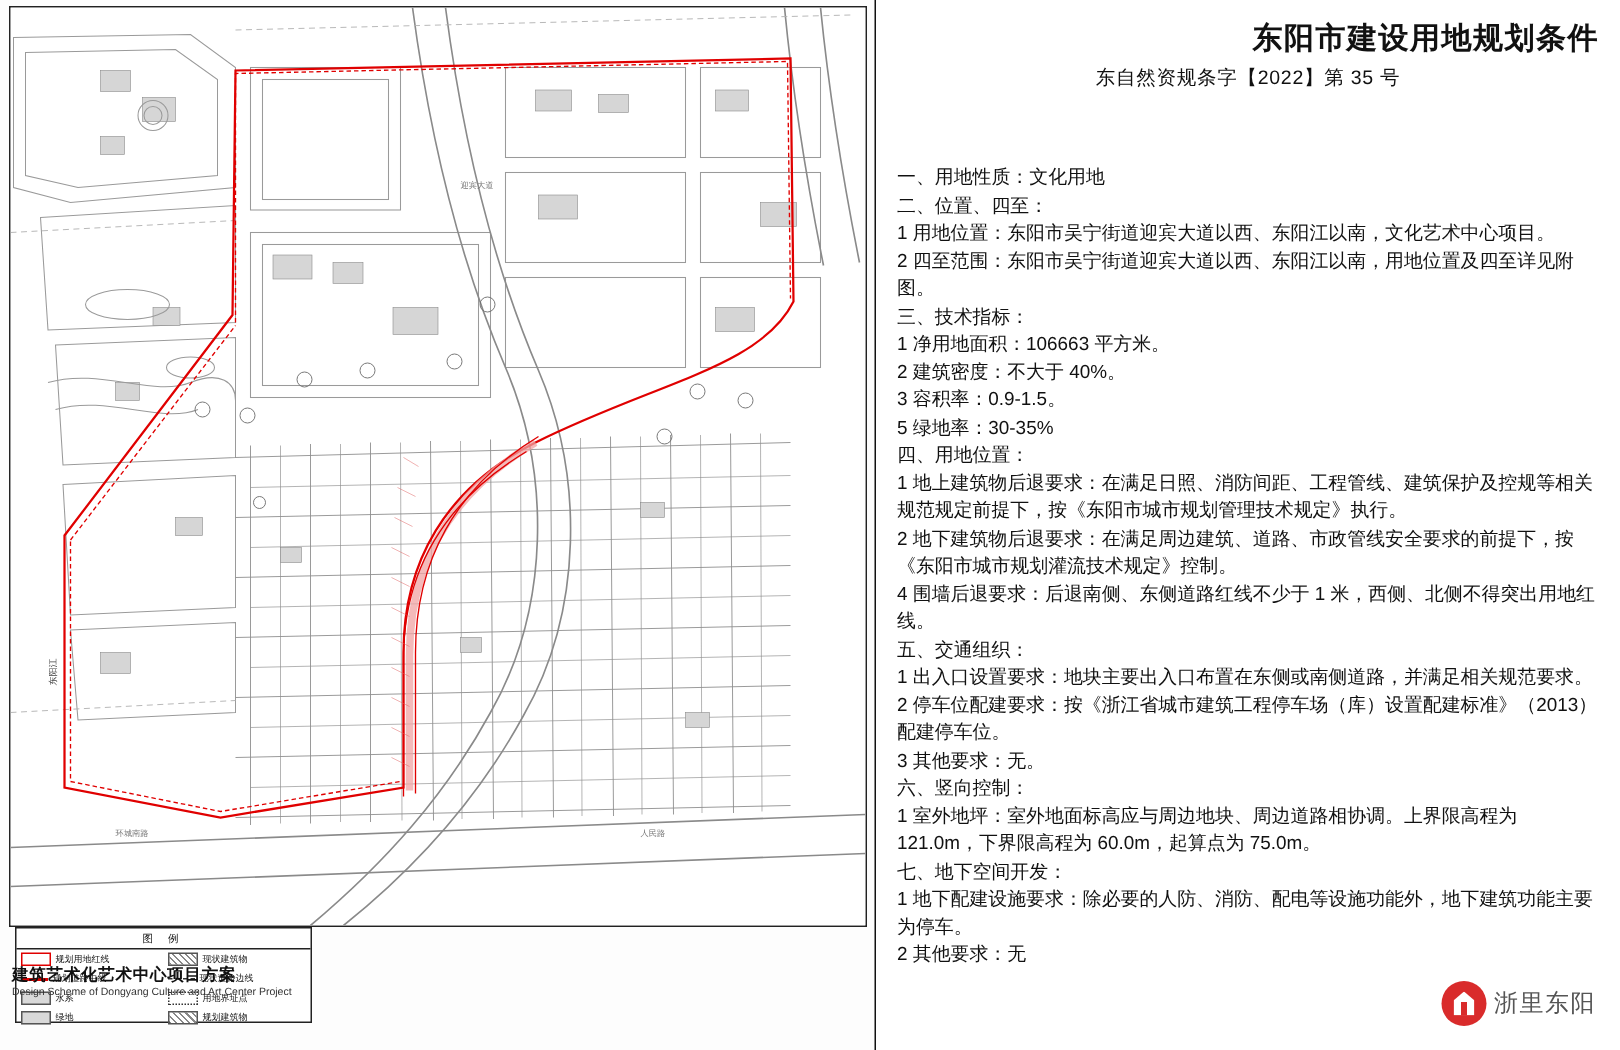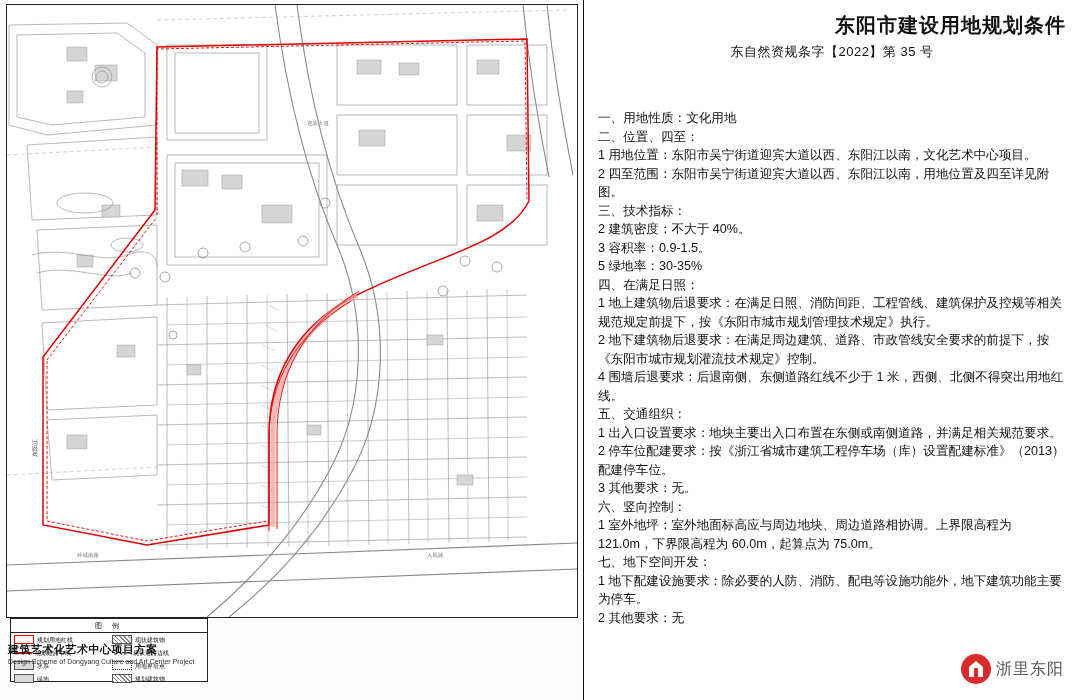--- a/index.html
+++ b/index.html
@@ -329,24 +329,25 @@
 
   <div class="doc-panel">
     <div class="doc-title">东阳市建设用地规划条件</div>
     <div class="doc-subtitle">东自然资规条字【2022】第 35 号</div>
     <div class="doc-body">
       <p class="sec">一、用地性质：文化用地</p>
       <p class="sec">二、位置、四至：</p>
       <p class="sec">1 用地位置：东阳市吴宁街道迎宾大道以西、东阳江以南，文化艺术中心项目。</p>
       <p class="sec">2 四至范围：东阳市吴宁街道迎宾大道以西、东阳江以南，用地位置及四至详见附图。</p>
       <p class="sec">三、技术指标：</p>
+      <p class="sec">1 净用地面积：106663 平方米。</p>
       <p class="sec">2 建筑密度：不大于 40%。</p>
       <p class="sec">3 容积率：0.9-1.5。</p>
       <p class="sec">5 绿地率：30-35%</p>
-      <p class="sec">四、在满足日照：</p>
+      <p class="sec">四、用地位置：</p>
       <p class="sec">1 地上建筑物后退要求：在满足日照、消防间距、工程管线、建筑保护及控规等相关规范规定前提下，按《东阳市城市规划管理技术规定》执行。</p>
       <p class="sec">2 地下建筑物后退要求：在满足周边建筑、道路、市政管线安全要求的前提下，按《东阳市城市规划灌流技术规定》控制。</p>
       <p class="sec">4 围墙后退要求：后退南侧、东侧道路红线不少于 1 米，西侧、北侧不得突出用地红线。</p>
       <p class="sec">五、交通组织：</p>
       <p class="sec">1 出入口设置要求：地块主要出入口布置在东侧或南侧道路，并满足相关规范要求。</p>
       <p class="sec">2 停车位配建要求：按《浙江省城市建筑工程停车场（库）设置配建标准》（2013）配建停车位。</p>
       <p class="sec">3 其他要求：无。</p>
       <p class="sec">六、竖向控制：</p>
       <p class="sec">1 室外地坪：室外地面标高应与周边地块、周边道路相协调。上界限高程为 121.0m，下界限高程为 60.0m，起算点为 75.0m。</p>
       <p class="sec">七、地下空间开发：</p>

